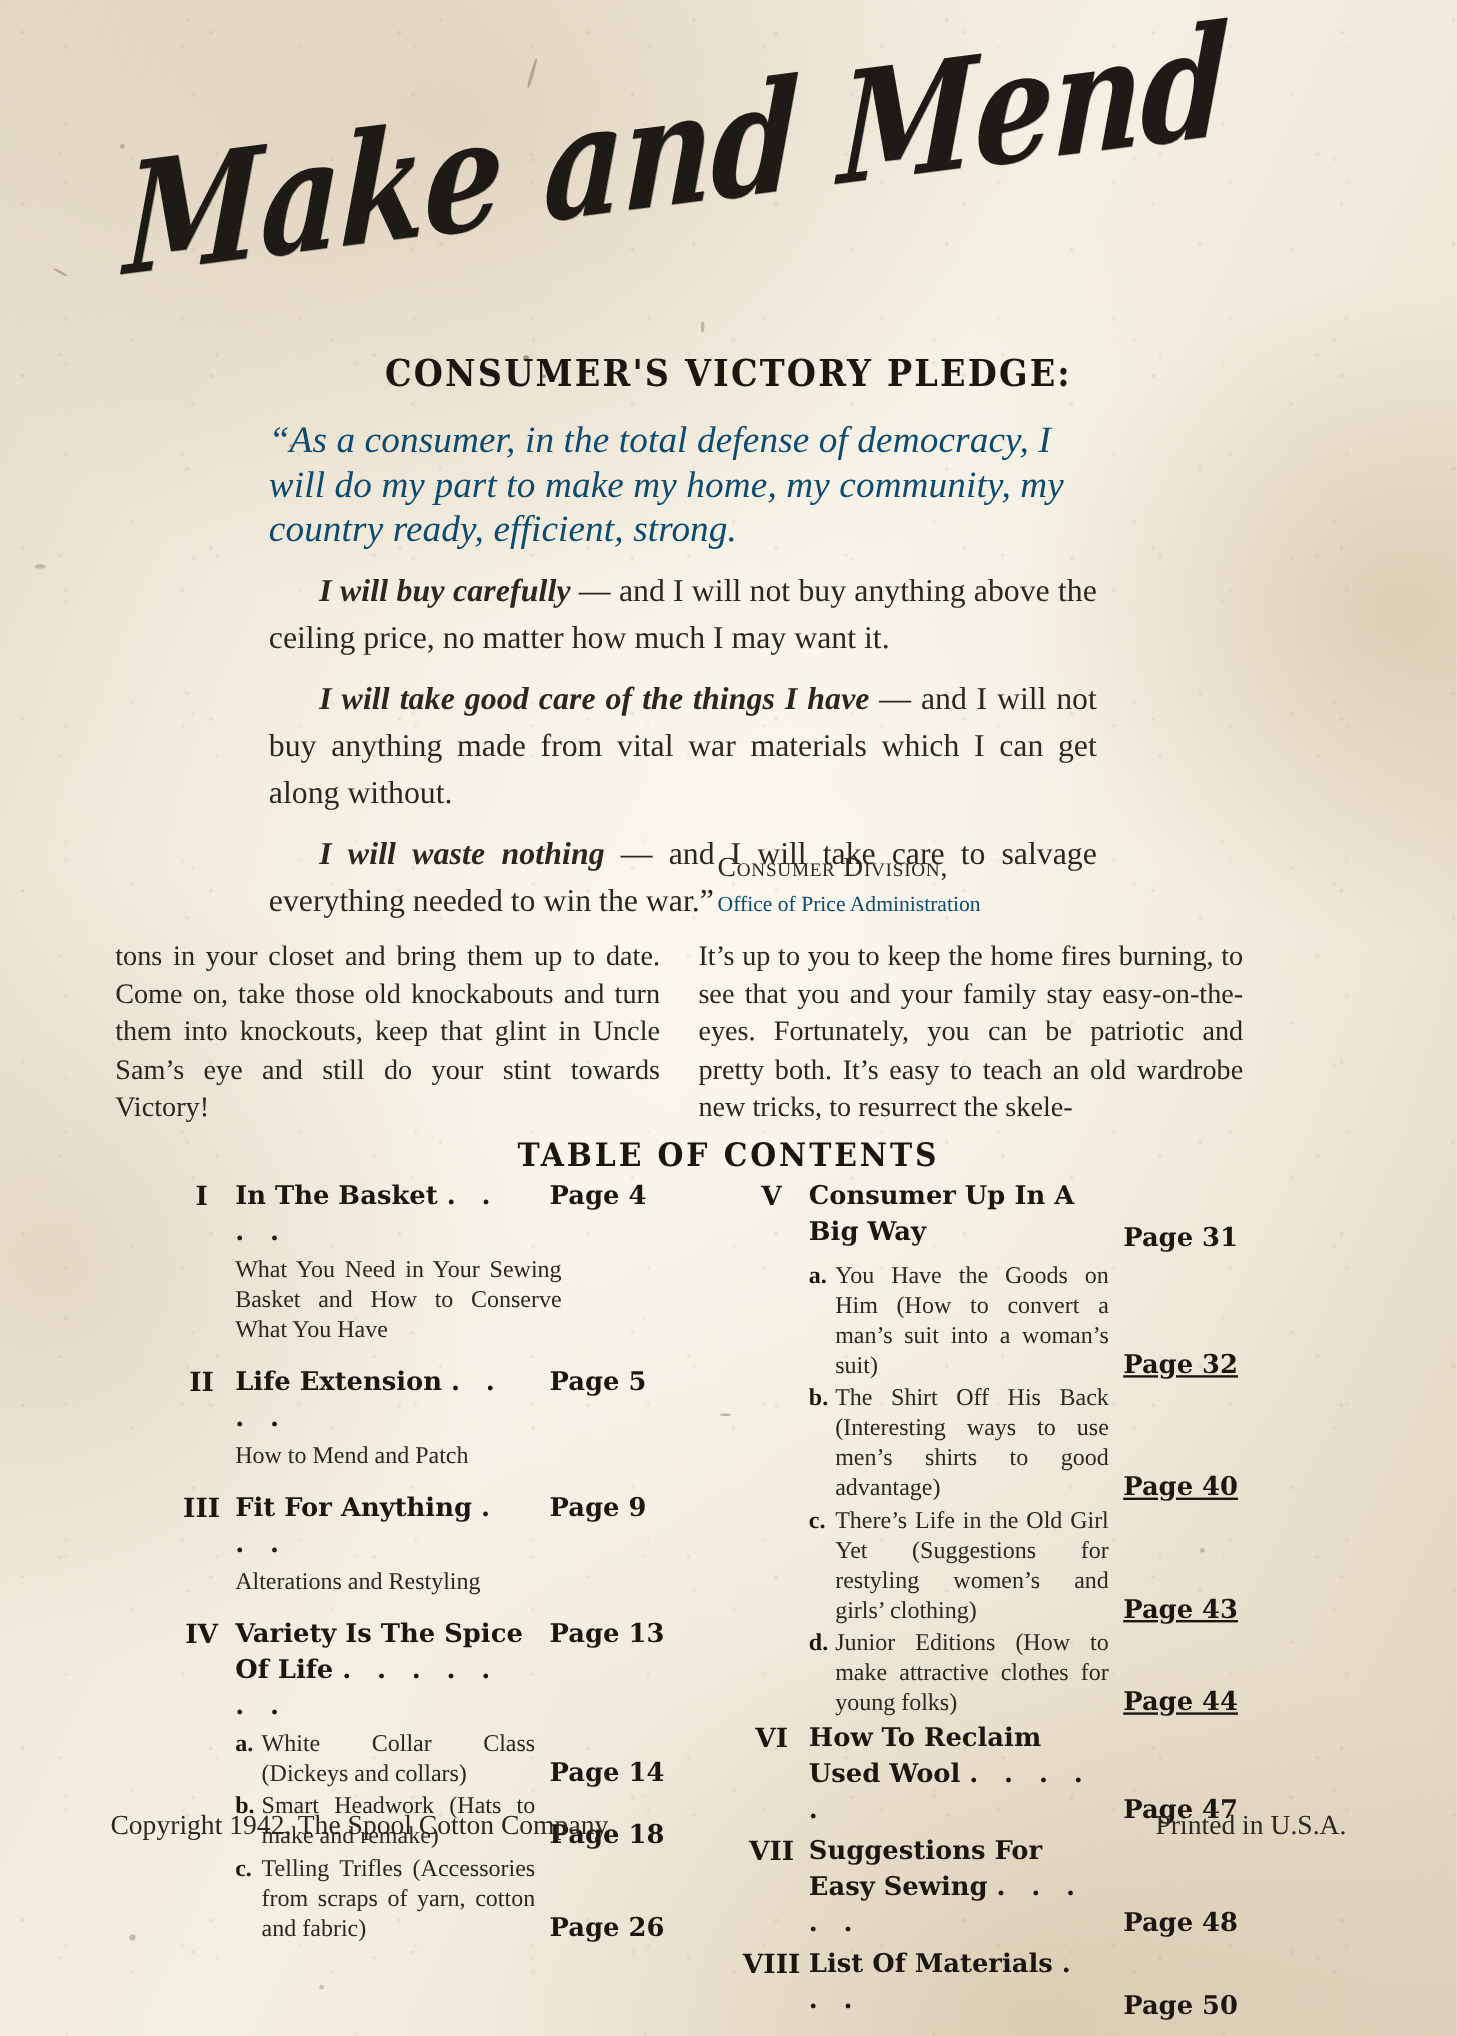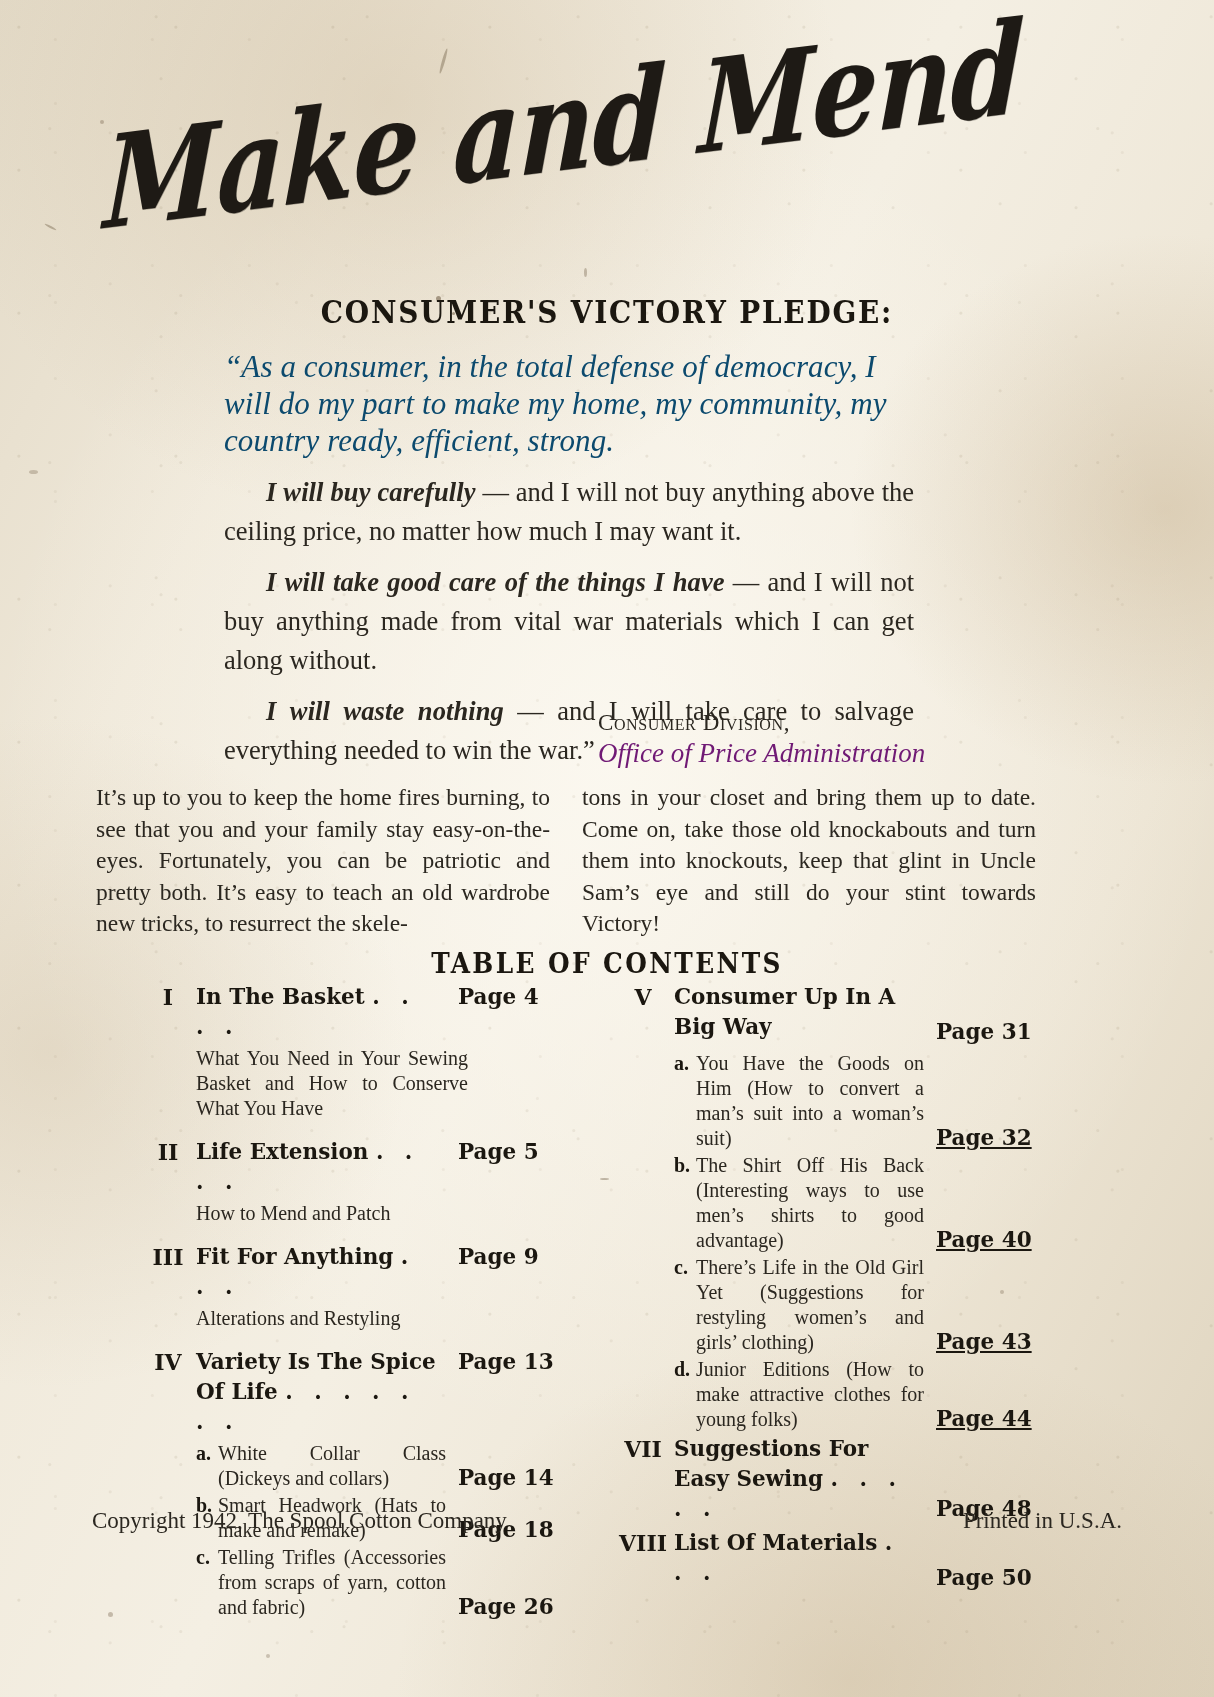--- a/index.html
+++ b/index.html
@@ -86,23 +86,22 @@
   .pledge p.prom b{font-weight:700;letter-spacing:.1px;font-style:italic;}
 
   .attrib{position:absolute;left:598px;top:708px;width:330px;line-height:30px;}
   .attrib .org{
     font-size:23px;
     font-variant:small-caps;
     letter-spacing:.6px;
     color:#2b2720;
   }
   .attrib .office{
-    font-size:27px;
-    font-style:italic;
-    color:#701a75;
+    font-size:18px;
+    color:#0c4a6e;
   }
 
   
   .intro{position:absolute;left:96px;top:782px;width:940px;display:flex;gap:32px;}
   .intro .col{width:454px;}
   .intro p{
     margin:0;
     font-size:23.5px;
     line-height:31.5px;
     text-align:justify;
@@ -248,24 +247,24 @@
     <p class="prom"><b>I will waste nothing</b><span> — and I will take care to salvage everything needed to win the war.”</span></p>
   </div>
 
   <div class="attrib">
     <div class="org">Consumer Division,</div>
     <div class="office">Office of Price Administration</div>
   </div>
 
   <div class="intro">
     <div class="col">
-      <p>It’s up to you to keep the home fires burning, to see that you and your family stay easy-on-the-eyes. Fortunately, you can be patriotic and pretty both. It’s easy to teach an old wardrobe new tricks, to resurrect the skele-</p>
+      <p>tons in your closet and bring them up to date. Come on, take those old knockabouts and turn them into knockouts, keep that glint in Uncle Sam’s eye and still do your stint towards Victory!</p>
     </div>
     <div class="col">
-      <p>tons in your closet and bring them up to date. Come on, take those old knockabouts and turn them into knockouts, keep that glint in Uncle Sam’s eye and still do your stint towards Victory!</p>
+      <p>It’s up to you to keep the home fires burning, to see that you and your family stay easy-on-the-eyes. Fortunately, you can be patriotic and pretty both. It’s easy to teach an old wardrobe new tricks, to resurrect the skele-</p>
     </div>
   </div>
 
   <div class="toc-head">TABLE OF CONTENTS</div>
 
   <div class="toc">
 
     <div class="toc-col left">
 
       <div class="entry">
@@ -342,20 +341,25 @@
         <div class="stext">There’s Life in the Old Girl Yet (Suggestions for restyling women’s and girls’ clothing)</div>
         <div class="spg r">Page 43</div>
       </div>
       <div class="sub">
         <div class="sp"></div>
         <div class="letter">d.</div>
         <div class="stext">Junior Editions (How to make attractive clothes for young folks)</div>
         <div class="spg r">Page 44</div>
       </div>
 
+      <div class="entry">
+        <div class="rn">VI</div>
+        <div class="etitle two-line"><span>How To Reclaim Used Wool</span> <span class="lead">. . . . .</span></div>
+        <div class="pg r" style="align-self:flex-end;">Page 47</div>
+      </div>
 
       <div class="entry">
         <div class="rn">VII</div>
         <div class="etitle two-line"><span>Suggestions For Easy Sewing</span> <span class="lead">. . . . .</span></div>
         <div class="pg r" style="align-self:flex-end;">Page 48</div>
       </div>
 
       <div class="entry">
         <div class="rn">VIII</div>
         <div class="etitle"><span>List Of Materials</span> <span class="lead">. . .</span></div>

